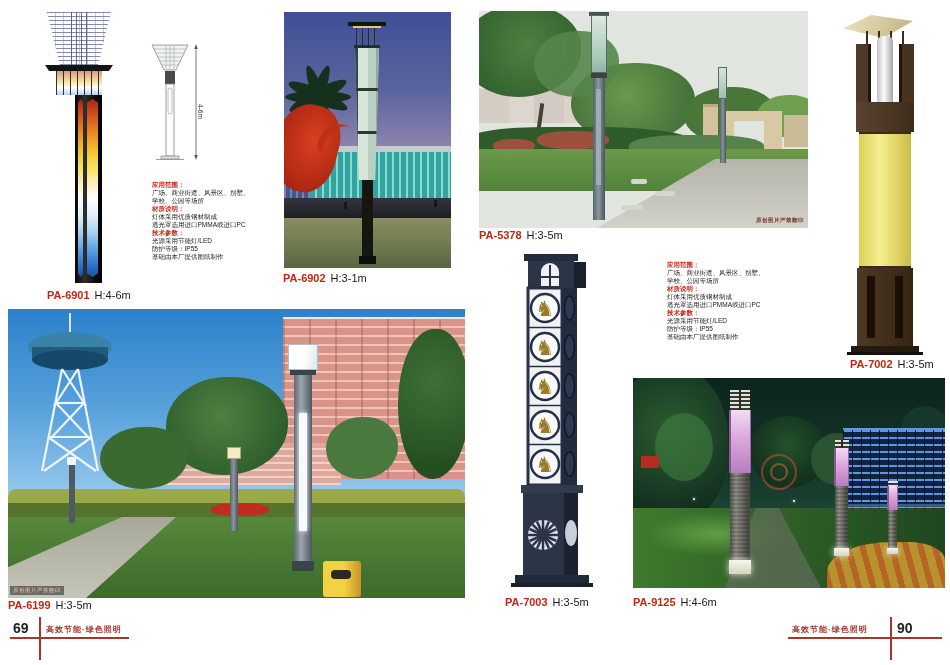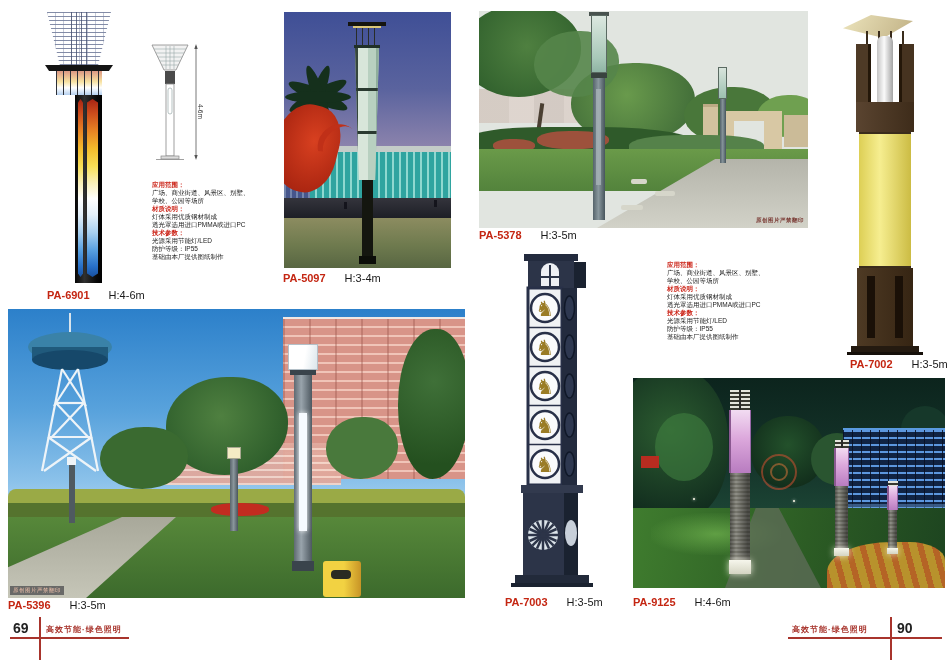--- a/index.html
+++ b/index.html
@@ -3,21 +3,21 @@
 <meta charset="utf-8">
 <style>
   html,body{margin:0;padding:0;background:#888;}
   .page{position:relative;width:950px;height:665px;background:#ffffff;overflow:hidden;
         font-family:"Liberation Sans","DejaVu Sans",sans-serif;}
   .page div{box-sizing:border-box;}
 
   
   .plabel{position:absolute;font-size:11px;white-space:nowrap;}
   .pcode{color:#c42612;font-weight:bold;}
-  .pheight{color:#1a1a1a;font-weight:normal;margin-left:19px;}
+  .pheight{color:#1a1a1a;font-weight:normal;margin-left:5px;}
   .lab6901{left:47px;top:289px;}
   .lab6902{left:283px;top:272px;}
   .lab6903{left:8px;top:599px;}
   .lab7001{left:479px;top:229px;}
   .lab7002{left:838px;top:358px;padding-left:12px;}
   .lab7003{left:505px;top:596px;}
   .lab7004{left:633px;top:596px;}
 
   
   .specs{position:absolute;width:120px;font-size:6.5px;line-height:8px;color:#222;}
@@ -528,24 +528,24 @@
     <div class="s4-bin">
       <div class="s4-binslot"></div>
     </div>
     <div class="wm wm6903">原创图片严禁翻印</div>
   </div>
 
   <div class="plabel lab6901">
     <span class="pcode">PA-6901</span><span class="pheight">H:4-6m</span>
   </div>
   <div class="plabel lab6902">
-    <span class="pcode">PA-5097</span><span class="pheight">H:3-4m</span>
+    <span class="pcode">PA-6902</span><span class="pheight">H:3-1m</span>
   </div>
   <div class="plabel lab6903">
-    <span class="pcode">PA-5396</span><span class="pheight">H:3-5m</span>
+    <span class="pcode">PA-6199</span><span class="pheight">H:3-5m</span>
   </div>
   <div class="plabel lab7001">
     <span class="pcode">PA-5378</span><span class="pheight">H:3-5m</span>
   </div>
   <div class="plabel lab7002">
     <span class="pcode">PA-7002</span><span class="pheight">H:3-5m</span>
   </div>
   <div class="plabel lab7003">
     <span class="pcode">PA-7003</span><span class="pheight">H:3-5m</span>
   </div>

